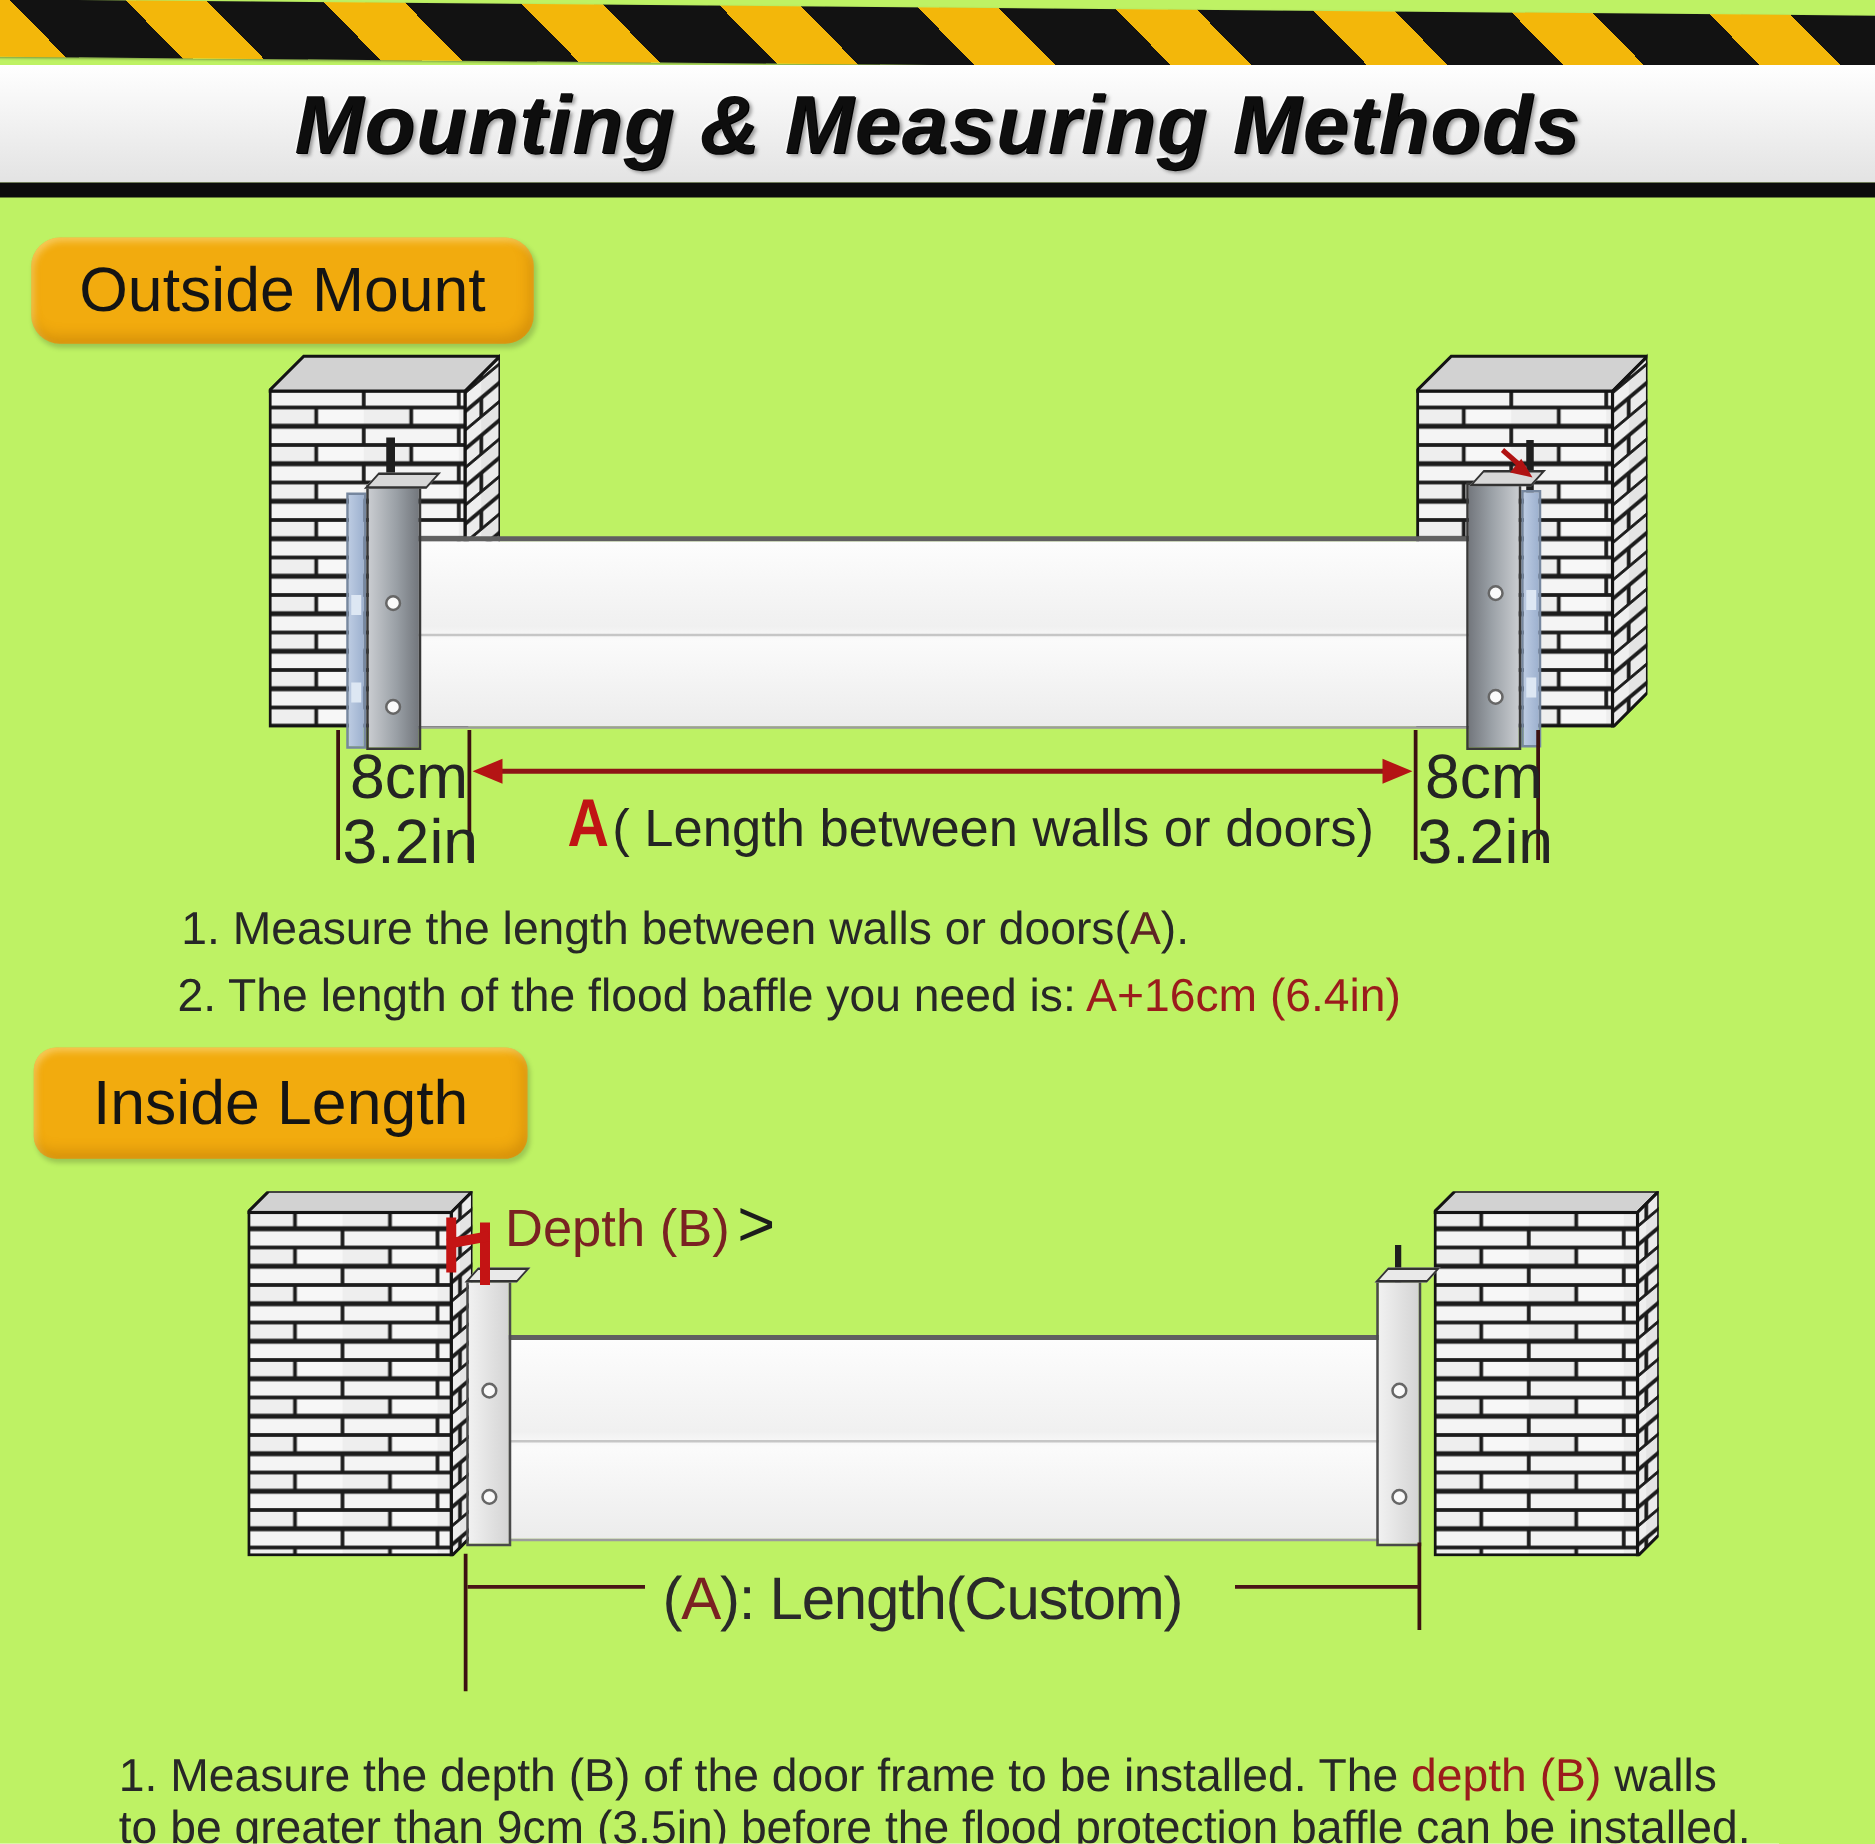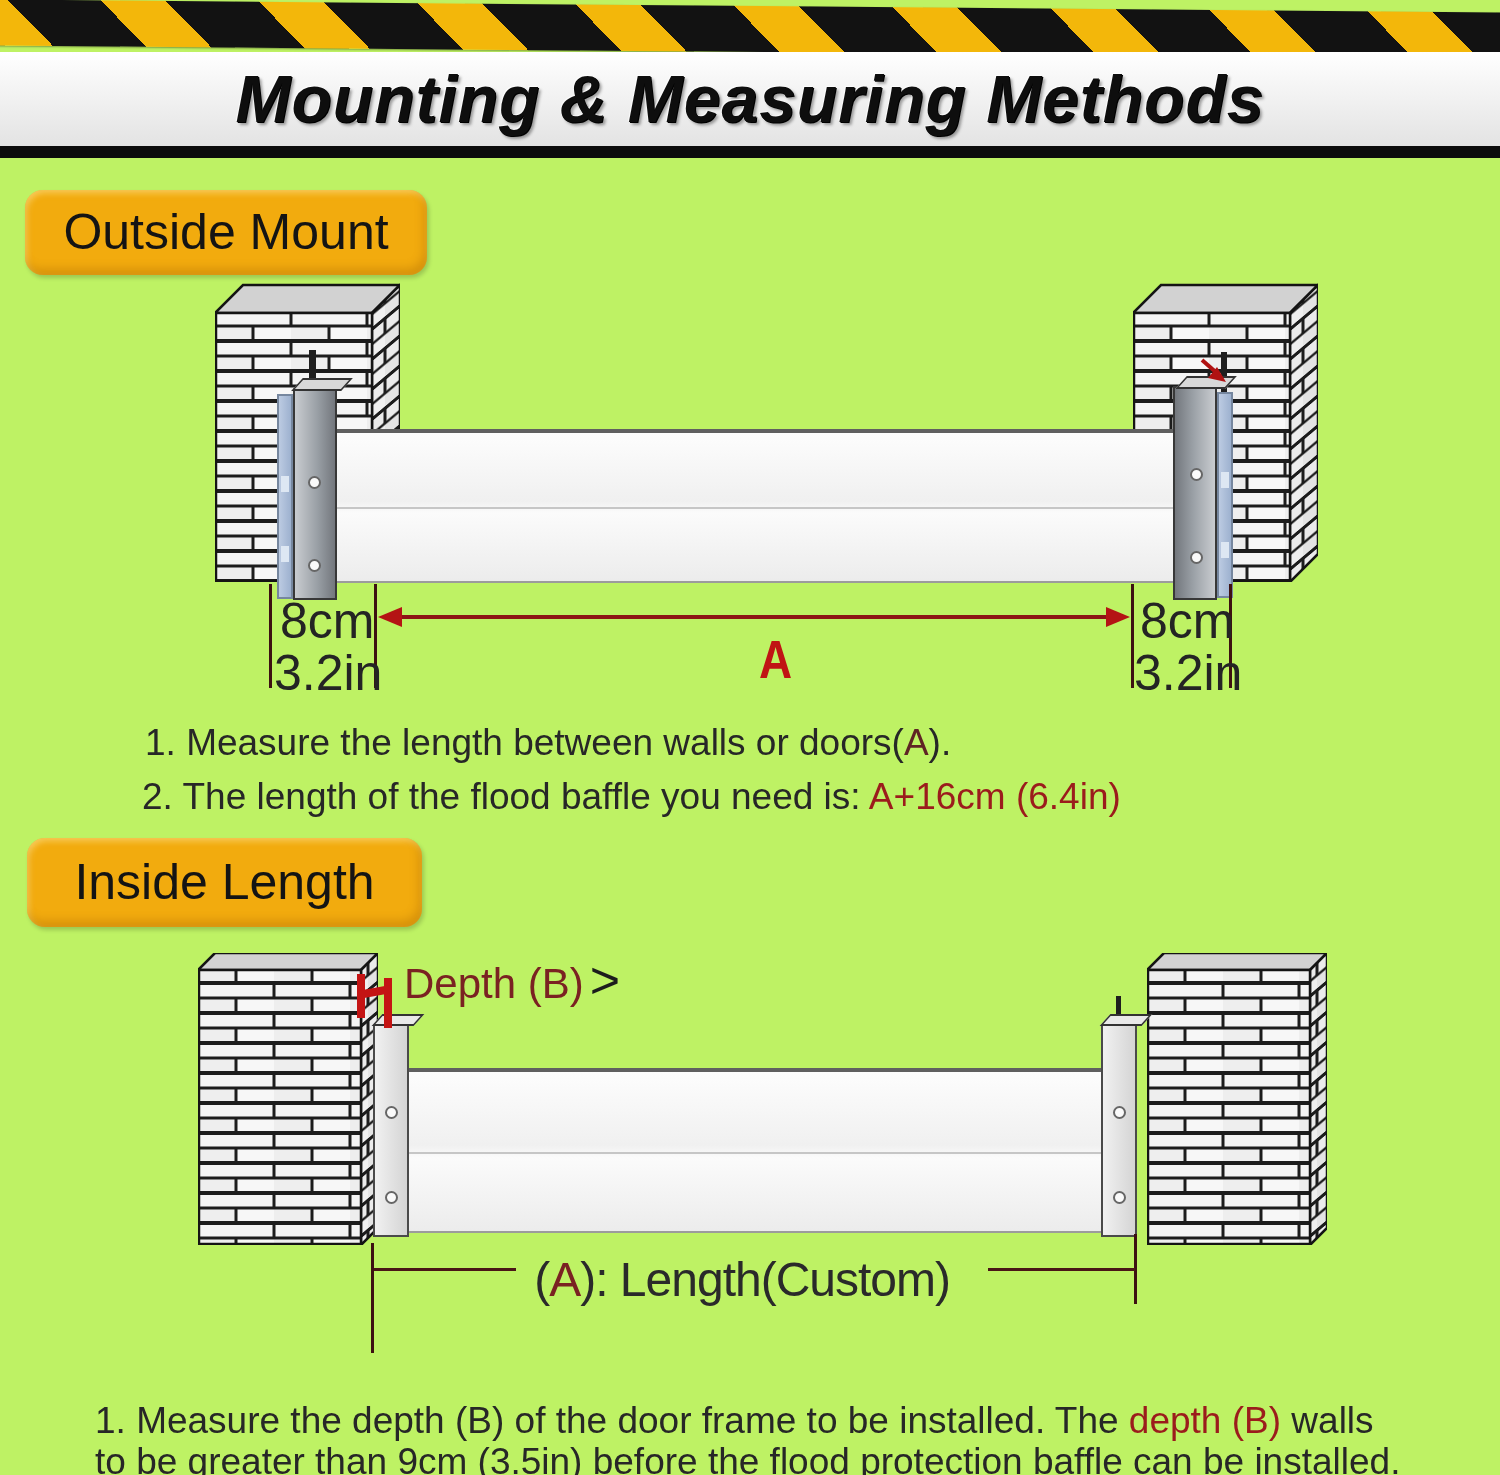--- a/index.html
+++ b/index.html
@@ -36,21 +36,21 @@
     text-shadow:1px 1px 0 #000,-1px -1px 0 rgba(255,255,255,.65),3px 3px 3px rgba(0,0,0,.35);
   }
   .black-bar{position:absolute;top:146px;left:0;width:1500px;height:12px;background:#0c0c0c;}
 
   
   .badge{
     position:absolute;background:var(--label-yellow);
     border-radius:18px;text-align:center;color:#141414;
     box-shadow:inset -3px -6px 10px rgba(150,85,0,.30),inset 2px 3px 6px rgba(255,235,160,.55),2px 3px 4px rgba(0,0,0,.18);
   }
-  .badge-outside{left:25px;top:190px;width:402px;height:85px;line-height:85px;font-size:50px;}
+  .badge-outside{left:25px;top:190px;width:402px;height:85px;line-height:85px;font-size:50px;border-radius:23px;}
   .badge-inside{left:27px;top:838px;width:395px;height:89px;line-height:89px;font-size:50px;}
 
   
   .pillar{position:absolute;z-index:1;}
   .barrier{
     position:absolute;z-index:2;
     background:linear-gradient(180deg,#fdfdfd 0%,#f0f0f0 46%,#fbfbfb 54%,#ececec 100%);
     border:2px solid #9c9c9c;border-top:4px solid #606060;box-sizing:border-box;
   }
   .barrier .mid{position:absolute;left:0;right:0;top:50%;height:2px;background:#c6c6c6;}
@@ -170,20 +170,21 @@
     <line x1="16" y1="13" x2="736" y2="13" stroke="#8d1515" stroke-width="4"></line>
     <polygon points="0,13 24,3 24,23" fill="#b41414"></polygon>
     <polygon points="752,13 728,3 728,23" fill="#b41414"></polygon>
   </svg>
   <div class="meas" style="left:280px;top:592px;">8cm</div>
   <div class="meas" style="left:274px;top:644px;">3.2in</div>
   <div class="meas" style="left:1140px;top:592px;">8cm</div>
   <div class="meas" style="left:1134px;top:644px;">3.2in</div>
   <div class="span-label" style="left:430px;top:628px;width:690px;">
     <span class="bigA">A</span>
+      <span class="cap-text">( Length between walls or doors)</span>
   </div>
 
   <div class="step" style="left:145px;top:722px;">
     <span>1. Measure the length between walls or doors(</span><span class="maroon-letter">A</span><span>).</span>
   </div>
   <div class="step" style="left:142px;top:776px;">
     <span>2. The length of the flood baffle you need is: </span><span class="red">A+16cm (6.4in)</span>
   </div>
 
   <div class="badge badge-inside">Inside Length</div>
@@ -225,21 +226,21 @@
   <div class="cap" style="left:1105px;top:1014px;width:42px;height:12px;background:#e9e9e9;"></div>
   <div class="bracket light" style="left:1101px;top:1024px;width:36px;height:213px;">
     <span class="hole" style="left:10px;top:80px;"></span>
     <span class="hole" style="left:10px;top:165px;"></span>
   </div>
 
   <div class="tick" style="left:371px;top:1243px;height:110px;"></div>
   <div class="tick" style="left:1134px;top:1234px;height:70px;"></div>
   <div class="mline" style="left:374px;top:1268px;width:142px;"></div>
   <div class="mline" style="left:988px;top:1268px;width:147px;"></div>
-  <div class="len-label" style="left:530px;top:1252px;width:420px;text-align:right;">
+  <div class="len-label" style="left:530px;top:1252px;width:420px;text-align:left;">
     <span>(</span><span class="maroon-letter">A</span><span>): Length(Custom)</span>
   </div>
 
   <div class="step multi" style="left:95px;top:1400px;">
     <span>1. Measure the depth (B) of the door frame to be installed. The </span><span class="red">depth (B)</span><span> walls</span><br>
     <span>to be greater than 9cm (3.5in) before the flood protection baffle can be installed.</span>
   </div>
 
 </div>
 

